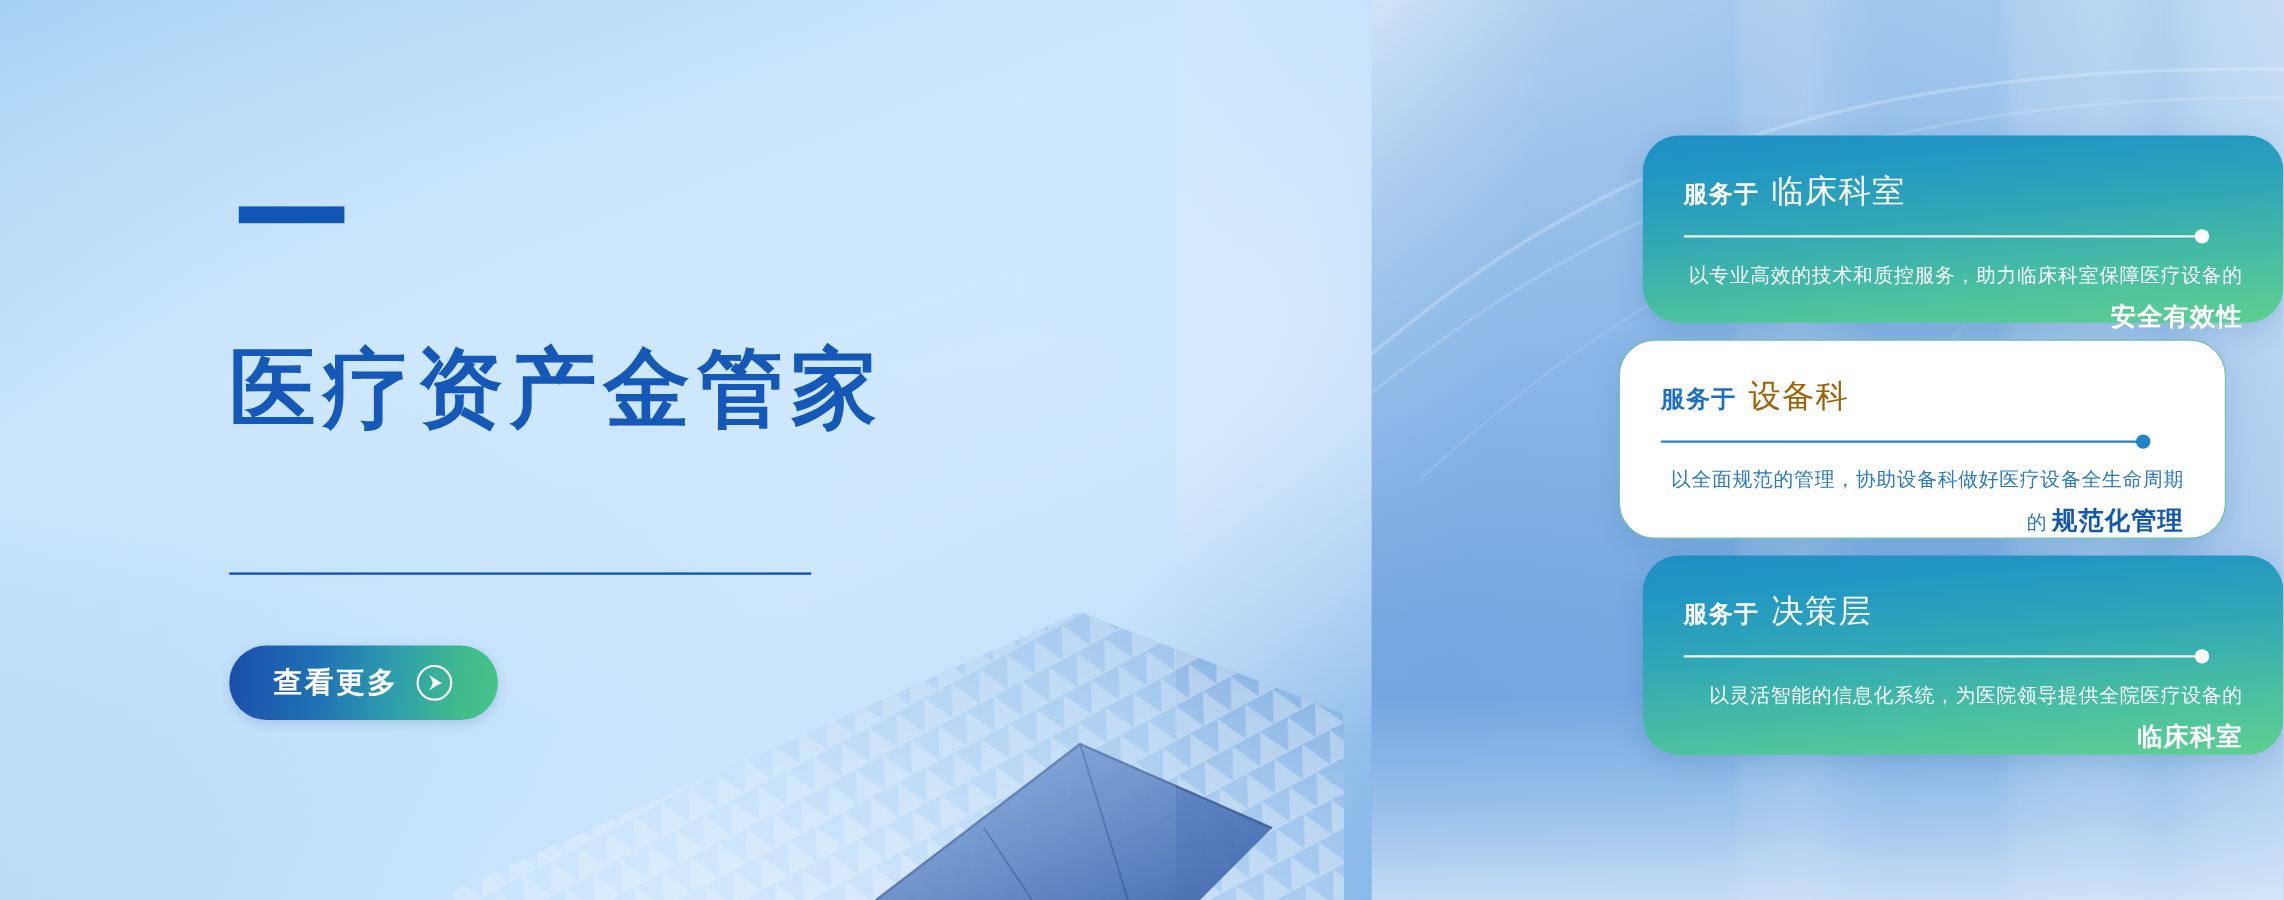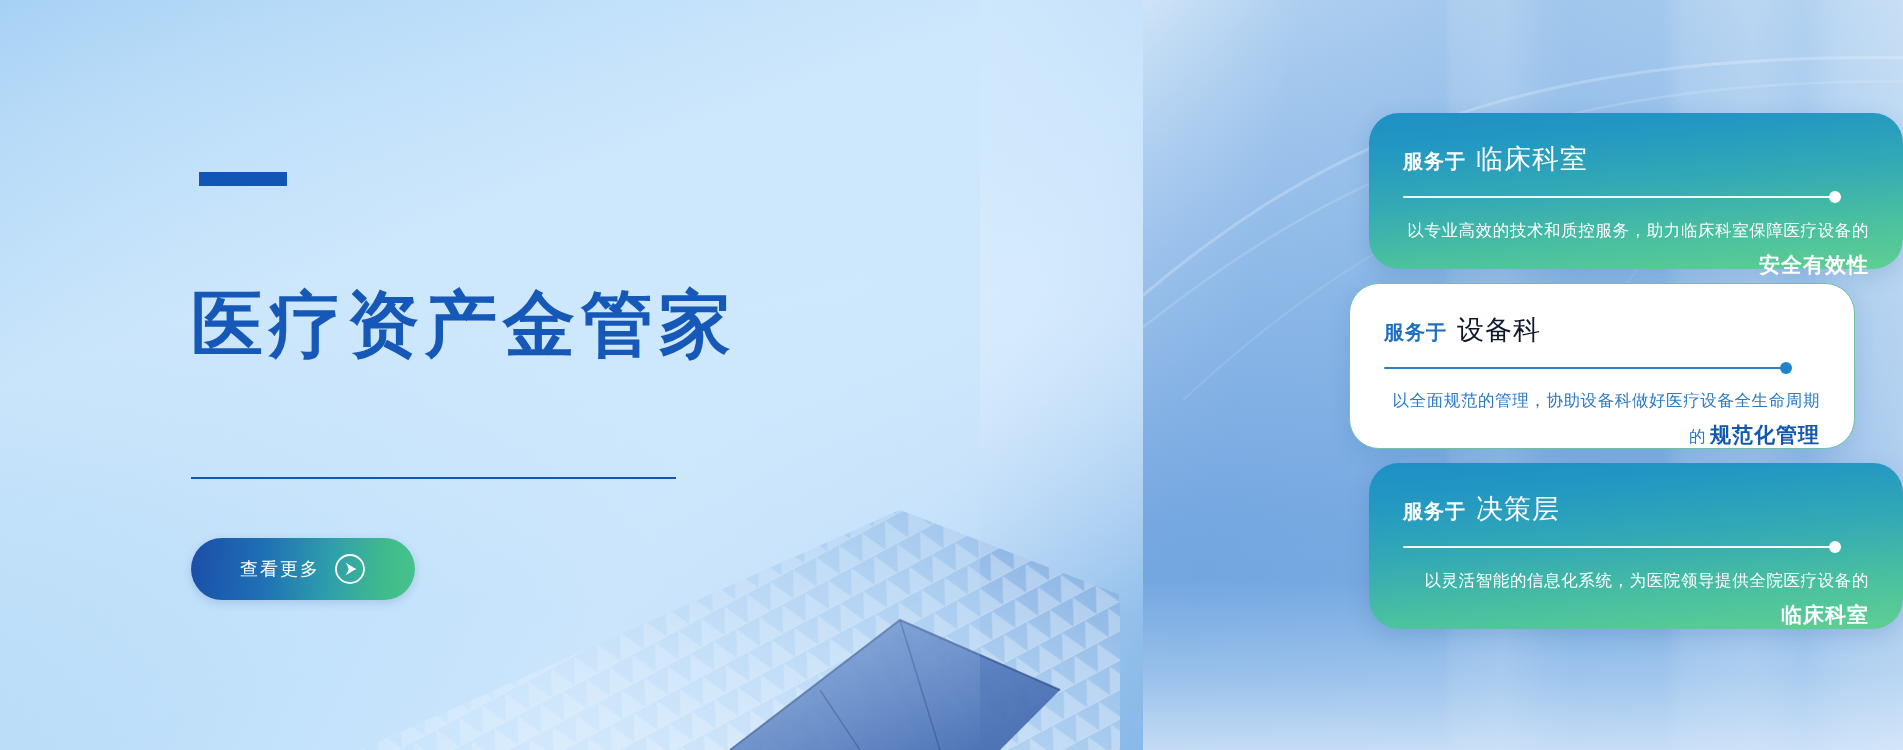--- a/index.html
+++ b/index.html
@@ -110,22 +110,22 @@
     width:224px; height:62px;
     border-radius:31px;
     background:linear-gradient(95deg,#1b4ea8 0%,#1f6fb5 32%,#2e9fab 62%,#3fba8d 85%,#46c48a 100%);
     display:flex; align-items:center; justify-content:center;
     gap:14px;
     cursor:pointer;
     box-shadow:0 3px 10px rgba(25,80,160,.18);
   }
   .cta-label{
     color:#ffffff;
-    font-size:18px;
-    font-weight:400;
+    font-size:24px;
+    font-weight:700;
     letter-spacing:2px;
   }
   .cta-arrow{ width:32px; height:32px; display:block; flex:0 0 32px; }
 
   
   .cards{ position:absolute; right:0; top:0; width:760px; height:750px; }
 
   .card{
     position:absolute;
     border-radius:30px;
@@ -183,21 +183,21 @@
   
   .card.grad .head-pre,
   .card.grad .head-main,
   .card.grad .card-desc,
   .card.grad .desc-strong{ color:#ffffff; }
   .card.grad .card-divider .line{ background:rgba(255,255,255,.92); right:34px; }
   .card.grad .card-divider .dot{ background:#ffffff; right:28px; }
 
   
   .card.white .head-pre{ color:#1f6fc0; }
-  .card.white .head-main{ color:#0f172a; }
+  .card.white .head-main{ color:#a16207; }
   .card.white .card-desc{ color:#2a79c4;margin-top:11px; }
   .card.white .desc-strong{ color:#1258ae; }
   .card.white .card-divider .line{ background:#2a7fc6; right:34px; }
   .card.white .card-divider .dot{ background:#2183c9; right:28px; }
 </style>
 </head>
 <body>
 
 <div class="banner">
 

